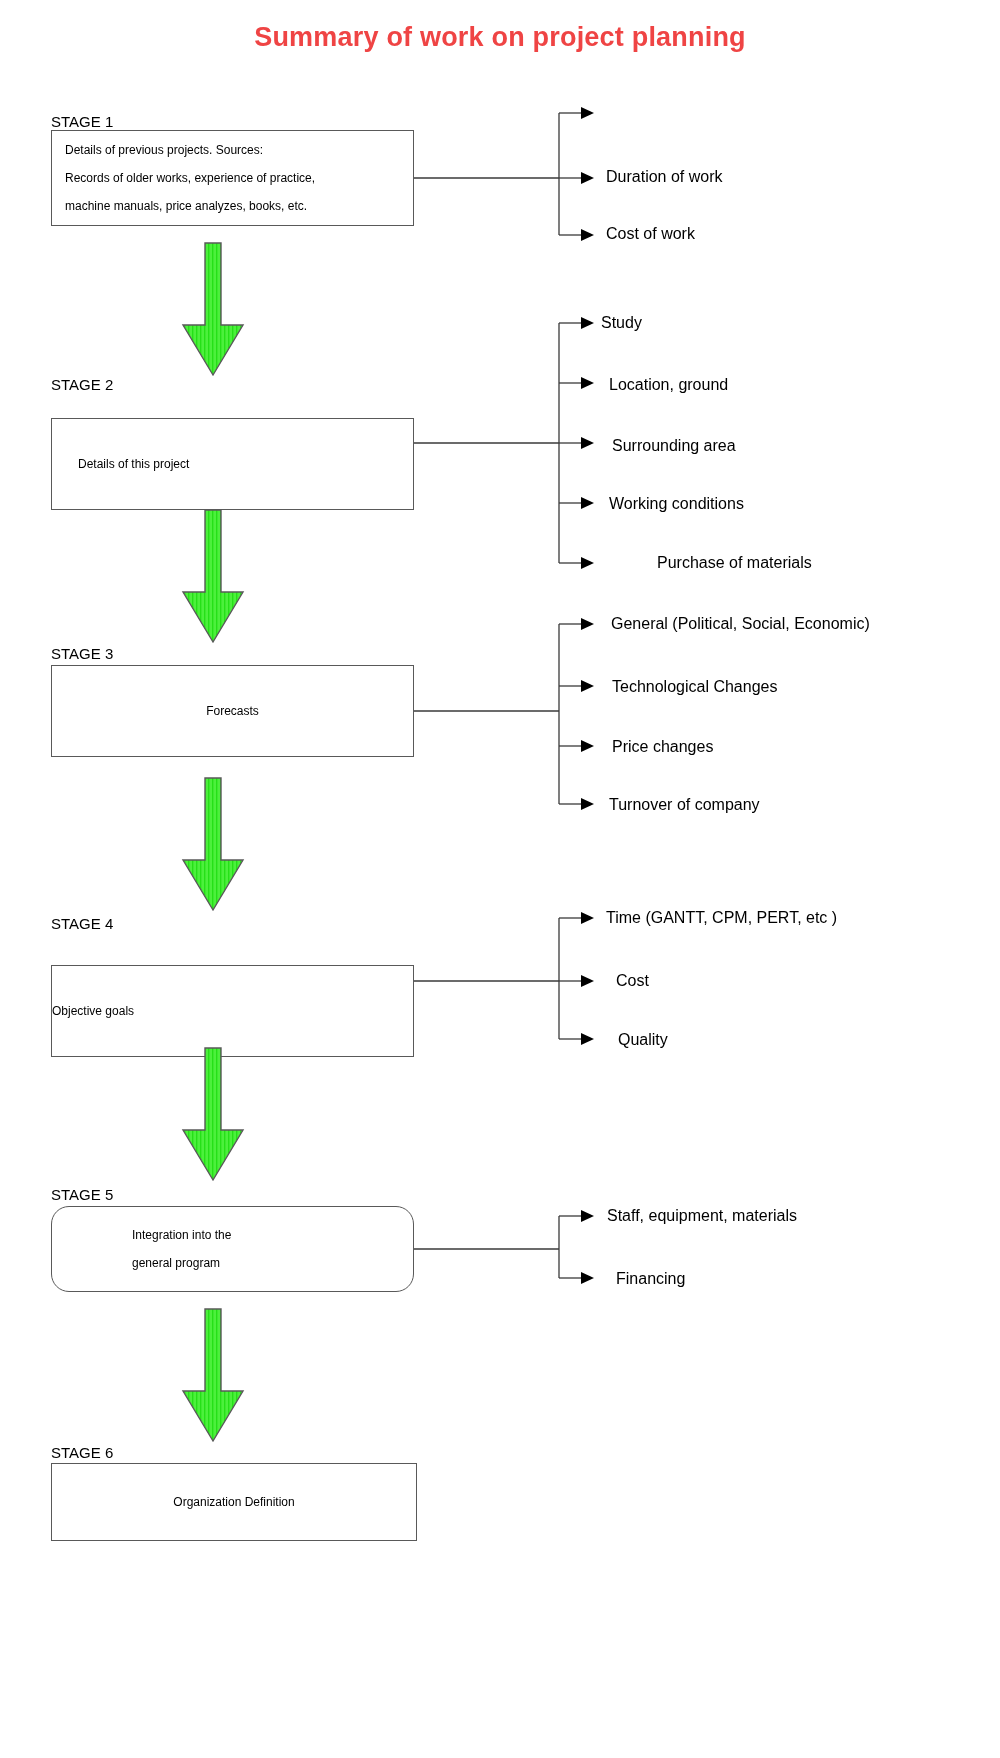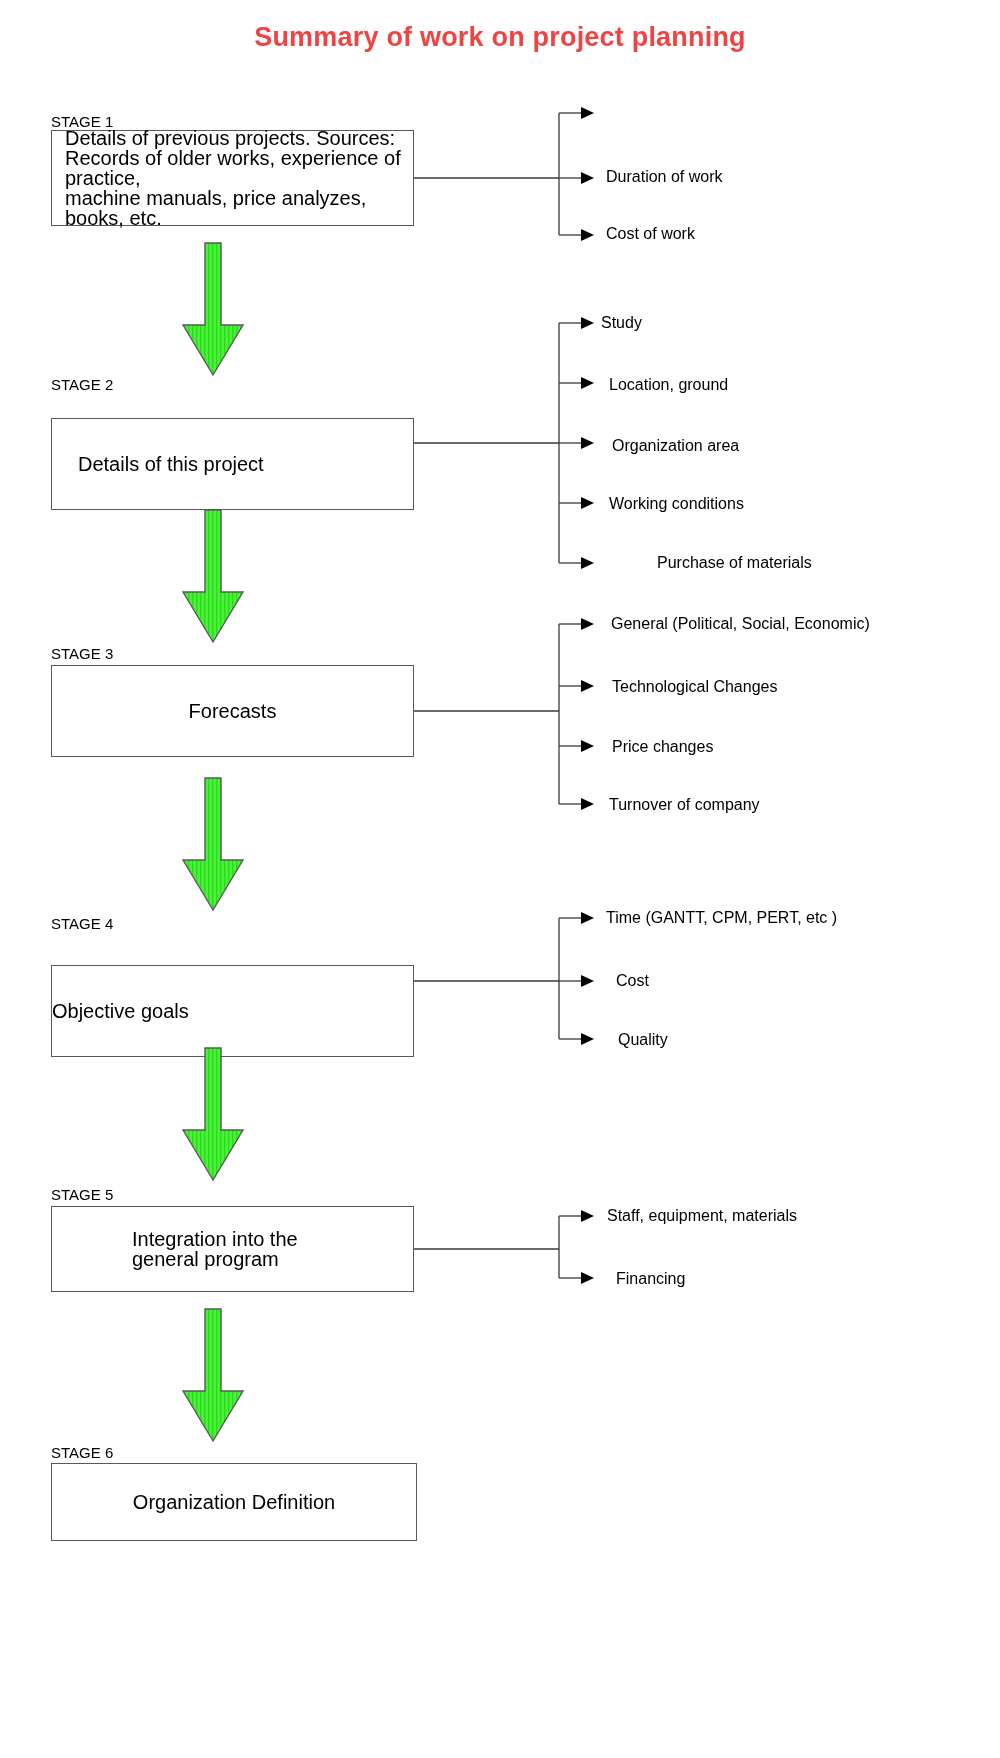--- a/index.html
+++ b/index.html
@@ -37,22 +37,22 @@
   }
   .stage-box {
     position: absolute;
     box-sizing: border-box;
     border: 1px solid #595959;
     background: #ffffff;
     display: flex;
     align-items: center;
   }
   .stage-box-text {
-    font-size: 20px;
-    line-height: 20px;
+    font-size: 12px;
+    line-height: 28px;
     color: #000000;
     white-space: pre-line;
   }
   .branch-label {
     position: absolute;
     font-size: 16px;
     line-height: 20px;
     color: #000000;
     white-space: pre-line;
   }
@@ -124,21 +124,21 @@
       <polygon points="581,317 594,323 581,329"></polygon>
       <polygon points="581,377 594,383 581,389"></polygon>
       <polygon points="581,437 594,443 581,449"></polygon>
       <polygon points="581,497 594,503 581,509"></polygon>
       <polygon points="581,557 594,563 581,569"></polygon>
     </g>
   </svg>
 
   <div class="branch-label" style="left:601px; top:313px;">Study</div>
   <div class="branch-label" style="left:609px; top:375px;">Location, ground</div>
-  <div class="branch-label" style="left:612px; top:436px;">Organization area</div>
+  <div class="branch-label" style="left:612px; top:436px;">Surrounding area</div>
   <div class="branch-label" style="left:609px; top:494px;">Working conditions</div>
   <div class="branch-label" style="left:609px; top:553px;margin-left:48px;">Purchase of materials</div>
 
   <svg class="arrow-svg" width="1000" height="1758">
     <polygon points="205,510 221,510 221,592 243,592 213,642 183,592 205,592" fill="url(#greenStripe)" stroke="#595959" stroke-width="1.4"></polygon>
   </svg>
 
   <div class="stage-label" style="left:51px; top:645px;">STAGE 3</div>
   <div class="stage-box" style="left:51px; top:665px; width:363px; height:92px; justify-content:center;">
     <div class="stage-box-text">Forecasts</div>
@@ -192,21 +192,21 @@
 
   <div class="branch-label" style="left:606px; top:908px;">Time (GANTT, CPM, PERT, etc )</div>
   <div class="branch-label" style="left:616px; top:971px;">Cost</div>
   <div class="branch-label" style="left:618px; top:1030px;">Quality</div>
 
   <svg class="arrow-svg" width="1000" height="1758">
     <polygon points="205,1048 221,1048 221,1130 243,1130 213,1180 183,1130 205,1130" fill="url(#greenStripe)" stroke="#595959" stroke-width="1.4"></polygon>
   </svg>
 
   <div class="stage-label" style="left:51px; top:1186px;">STAGE 5</div>
-  <div class="stage-box" style="left:51px; top:1206px; width:363px; height:86px; padding-left:80px;">
+  <div class="stage-box" style="left:51px; top:1206px; width:363px; height:86px; padding-left:80px;border-radius:18px;">
     <div class="stage-box-text">Integration into the
 general program</div>
   </div>
 
   <svg class="connector-svg" width="1000" height="1758">
     <g stroke="#3a3a3a" stroke-width="1.3" fill="none">
       <path d="M414,1249 L559,1249"></path>
       <path d="M559,1216 L559,1278"></path>
       <path d="M559,1216 L581,1216"></path>
       <path d="M559,1278 L581,1278"></path>

